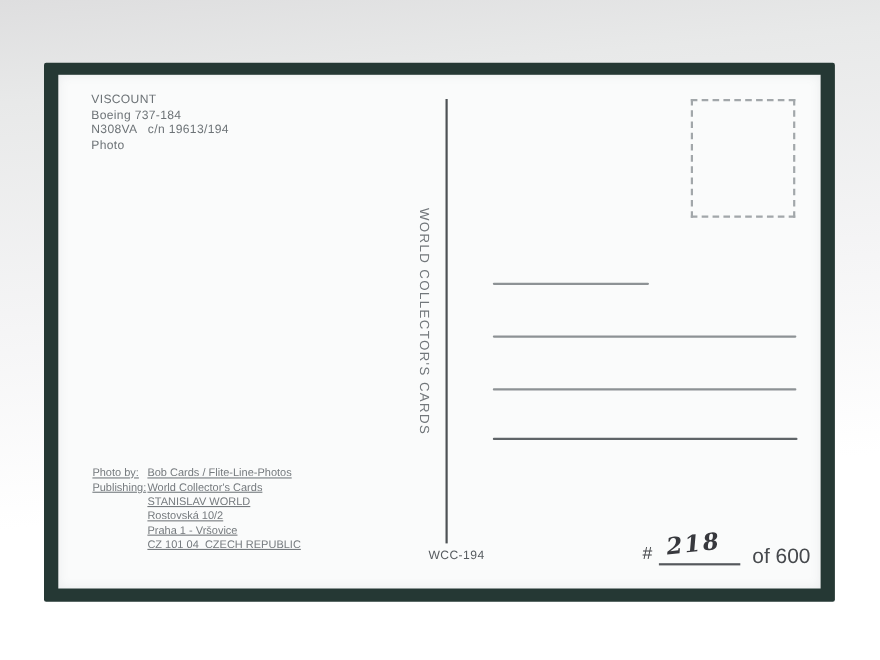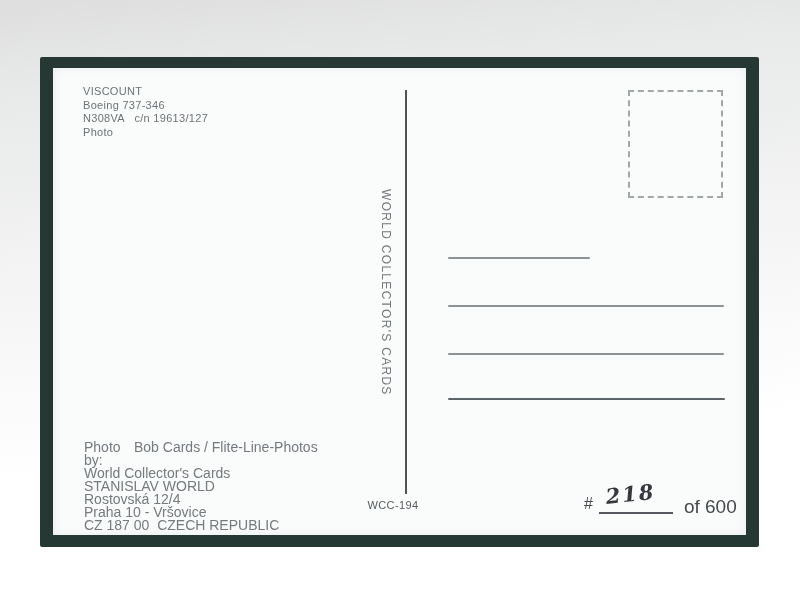--- a/index.html
+++ b/index.html
@@ -81,33 +81,34 @@
   .addr-line { position: absolute; height: 2px; background: #8d9295; border-radius: 1px; }
   .addr-line.l1 { left: 395px; top: 189px; width: 142px; }
   .addr-line.l2 { left: 395px; top: 237px; width: 276px; }
   .addr-line.l3 { left: 395px; top: 285px; width: 276px; }
   .addr-line.l4 { left: 395px; top: 330px; width: 277px; background: #5f6468; }
 
   
   .credits {
     position: absolute;
     left: 31px;
-    top: 373px;
-    font-size: 14px;
+    top: 356px;
+    font-size: 10px;
     line-height: 13px;
     color: #757a7e;
+    text-decoration: underline;
   }
   .credits .row { display: flex; }
   .credits .label { width: 50px; flex: 0 0 50px; }
   .credits .value { }
 
   
   .card-number {
     position: absolute;
-    left: 289px;
+    left: 311px;
     top: 431px;
     width: 102px;
     text-align: center;
     font-size: 11px;
     letter-spacing: 0.4px;
     color: #565b5f;
   }
 
   
   .edition {
@@ -152,47 +153,48 @@
 </style>
 </head>
 <body>
 
 <div class="scene">
   <div class="card">
     <div class="card-inner">
 
       <div class="aircraft">
         <div>VISCOUNT</div>
-        <div>Boeing 737-346</div>
-        <div class="pre">N308VA   c/n 19613/127</div>
+        <div>Boeing 737-184</div>
+        <div class="pre">N308VA   c/n 19613/194</div>
         <div>Photo</div>
       </div>
 
       <div class="divider-line"></div>
       <div class="brand-vertical">WORLD COLLECTOR'S CARDS</div>
 
       <div class="stamp-box"></div>
 
       <div class="addr-line l1"></div>
       <div class="addr-line l2"></div>
       <div class="addr-line l3"></div>
       <div class="addr-line l4"></div>
 
       <div class="credits">
         <div class="row">
           <span class="label">Photo by:</span>
           <span class="value">Bob Cards / Flite-Line-Photos</span>
         </div>
         <div class="row">
+          <span class="label">Publishing:</span>
           <span class="value">
             <div>World Collector's Cards</div>
             <div>STANISLAV WORLD</div>
-            <div>Rostovská 12/4</div>
-            <div>Praha 10 - Vršovice</div>
-            <div class="pre">CZ 187 00  CZECH REPUBLIC</div>
+            <div>Rostovská 10/2</div>
+            <div>Praha 1 - Vršovice</div>
+            <div class="pre">CZ 101 04  CZECH REPUBLIC</div>
           </span>
         </div>
       </div>
 
       <div class="card-number">WCC-194</div>
 
       <div class="edition">
         <span class="hash">#</span>
         <span class="number-box">
           <span class="handwritten">218</span>

